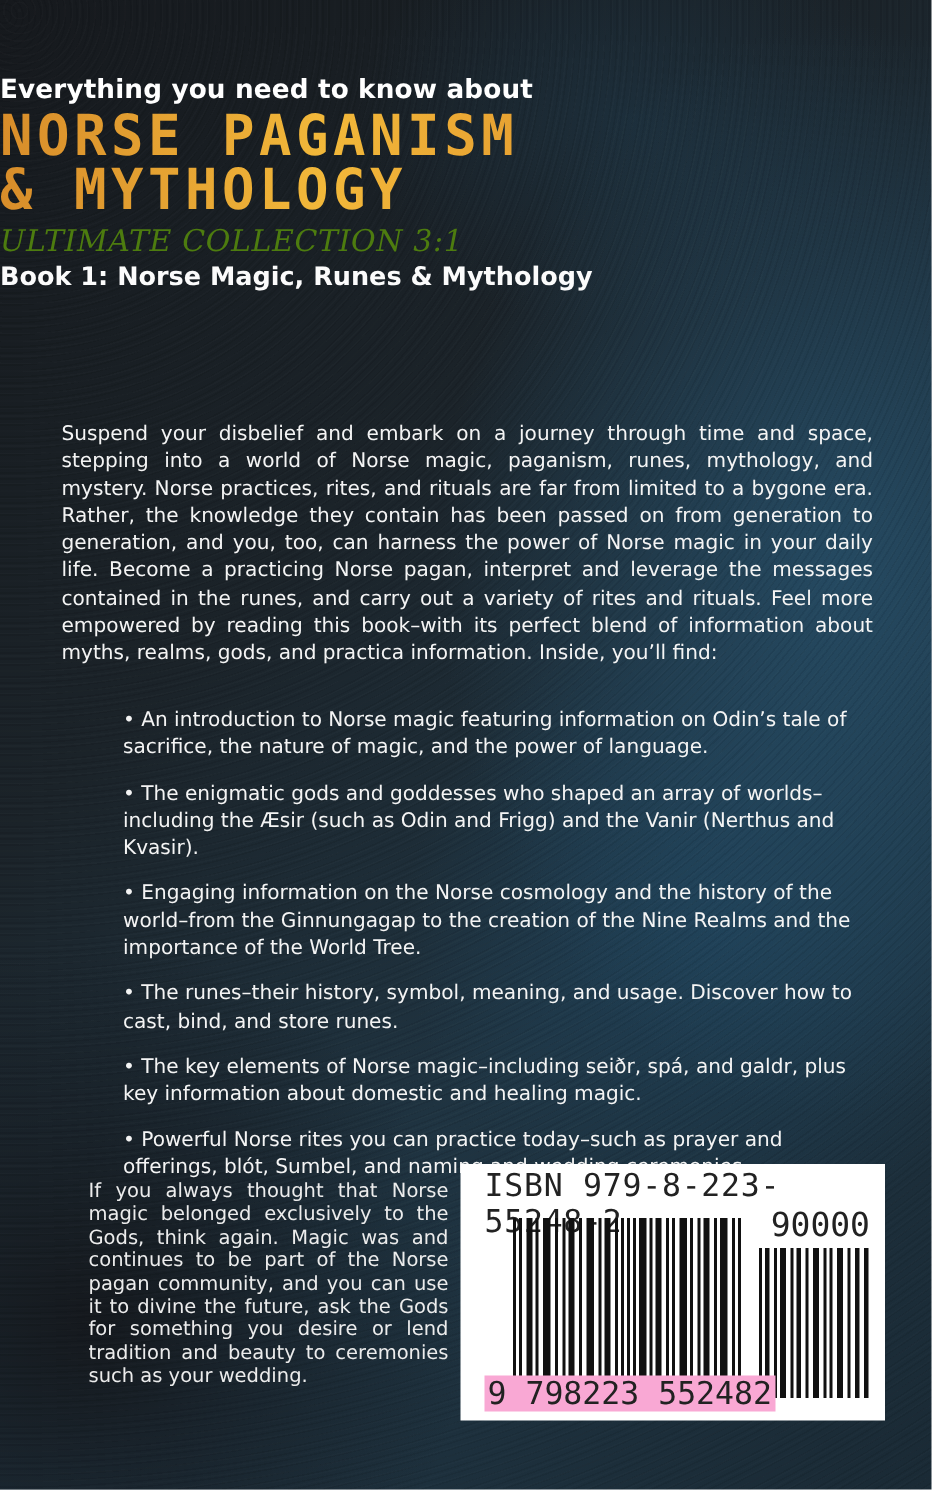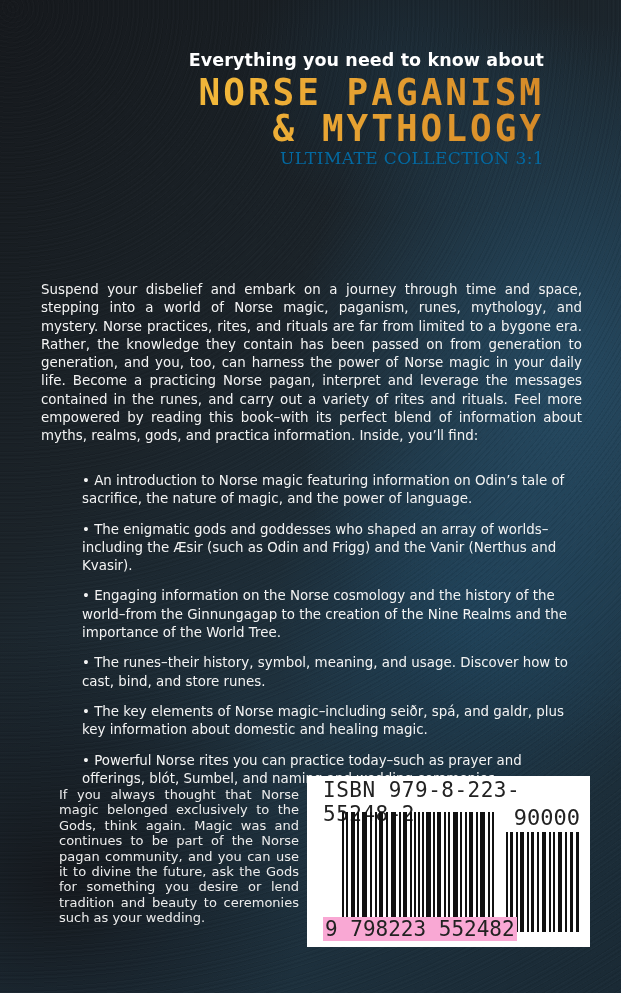--- a/index.html
+++ b/index.html
@@ -13,33 +13,33 @@
       linear-gradient(135deg, #16191d 0%, #1b2329 35%, #1f3442 65%, #1a2a35 100%);
     font-family: "DejaVu Sans", sans-serif;
     color:#f2f2f2;
   }
   .grain {
     position:absolute; inset:0; pointer-events:none; opacity:0.18;
     background-image:
       repeating-radial-gradient(circle at 13px 7px, rgba(255,255,255,0.08) 0 1px, transparent 1px 5px),
       repeating-radial-gradient(circle at 3px 11px, rgba(0,0,0,0.35) 0 1px, transparent 1px 4px);
   }
-  .header { position:absolute; left:0; top:50px; width:544px; text-align:right; }
+  .header { position:absolute; left:0; top:50px; width:544px; text-align:left; }
   .tagline { font-weight:bold; font-size:17.5px; color:#ffffff; letter-spacing:0.1px; }
   .title {
     font-family:"DejaVu Sans Mono", monospace; font-weight:bold;
     color:#e2a12e; font-size:36px; letter-spacing:3px; line-height:36px;
     background: linear-gradient(90deg,#d88d2a 0%,#f2b83a 40%,#e9a533 60%,#d58a28 100%);
     -webkit-background-clip:text; background-clip:text; -webkit-text-fill-color:transparent;
     transform:scaleY(1.05);
   }
   .title.l1 { margin-top:4px; }
   .subtitle {
-    font-family:"DejaVu Serif", serif; color:#0369a1;
-    font-size:17px; letter-spacing:0.4px; margin-top:2px;
+    font-family:"DejaVu Serif", serif; font-style:italic; color:#4d7c0f;
+    font-size:20px; letter-spacing:0.4px; margin-top:2px;
   }
   .books { margin-top:3px; }
   .books div { font-weight:bold; font-size:17px; line-height:21px; color:#fbfbfb; }
   .intro {
     position:absolute; left:41px; top:281px; width:541px;
     font-size:13.4px; line-height:18.3px; text-align:justify; color:#f4f4f4;
   }
   .bullets {
     position:absolute; left:70px; top:460px; width:520px;
     font-size:13.4px; line-height:18.3px; color:#f4f4f4;
@@ -73,20 +73,21 @@
 <body>
 
 <div class="grain"></div>
 
 <div class="header">
   <div class="tagline">Everything you need to know about</div>
   <div class="title l1">NORSE PAGANISM</div>
   <div class="title l2">&amp; MYTHOLOGY</div>
   <div class="subtitle">ULTIMATE COLLECTION 3:1</div>
   <div class="books">
+    <div>Book 1: Norse Magic, Runes &amp; Mythology</div>
   </div>
 </div>
 
 <div class="intro">Suspend your disbelief and embark on a journey through time and space, stepping into a world of Norse magic, paganism, runes, mythology, and mystery. Norse practices, rites, and rituals are far from limited to a bygone era. Rather, the knowledge they contain has been passed on from generation to generation, and you, too, can harness the power of Norse magic in your daily life. Become a practicing Norse pagan, interpret and leverage the messages contained in the runes, and carry out a variety of rites and rituals. Feel more empowered by reading this book–with its perfect blend of information about myths, realms, gods, and practica information. Inside, you’ll find:</div>
 
 <div class="bullets">
   <div class="item"> • An introduction to Norse magic featuring information on Odin’s tale of sacrifice, the nature of magic, and the power of language.</div>
   <div class="item"> • The enigmatic gods and goddesses who shaped an array of worlds–including the Æsir (such as Odin and Frigg) and the Vanir (Nerthus and Kvasir).</div>
   <div class="item"> • Engaging information on the Norse cosmology and the history of the world–from the  Ginnungagap to the creation of the Nine Realms and the importance of the World Tree.</div>
   <div class="item"> • The runes–their history, symbol, meaning, and usage. Discover how to cast, bind, and store runes.</div>

